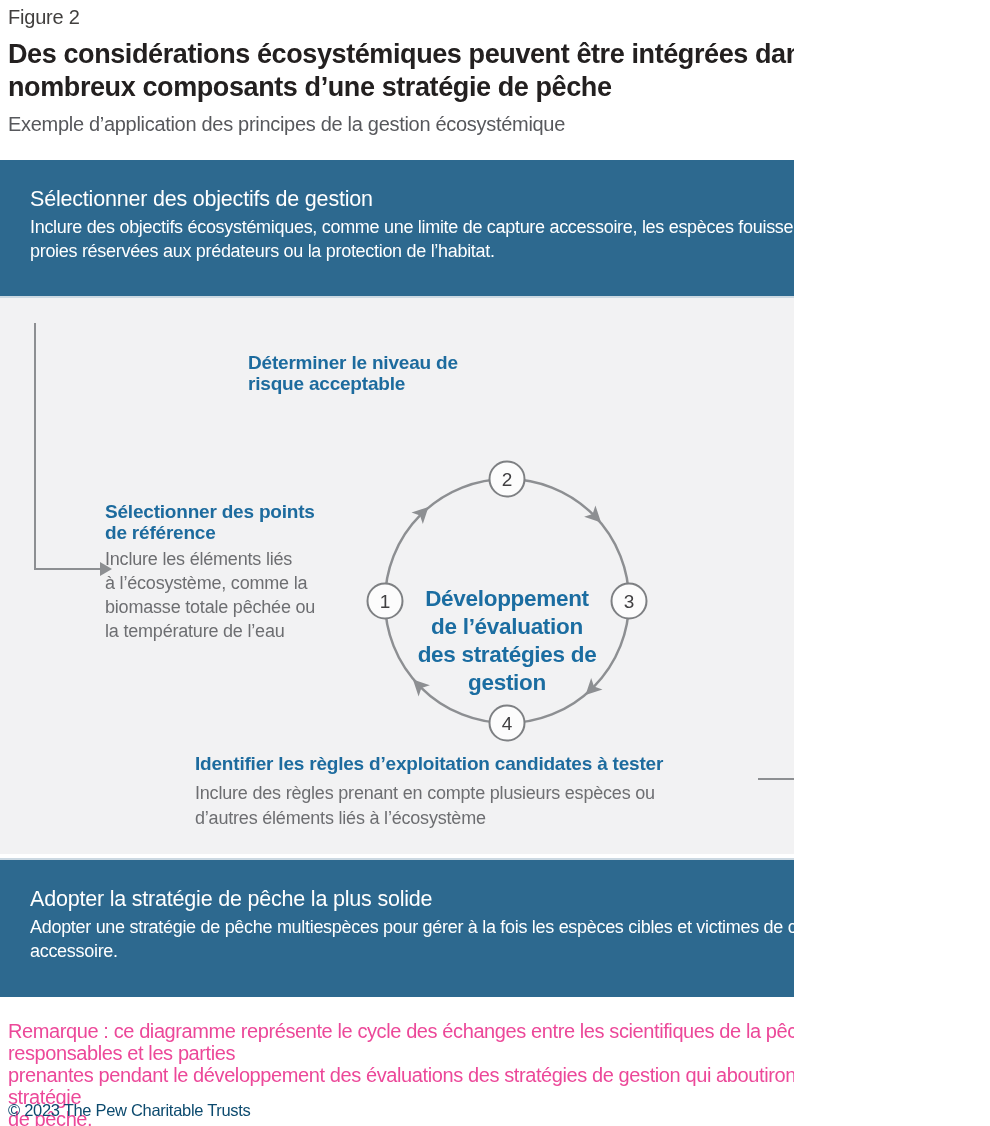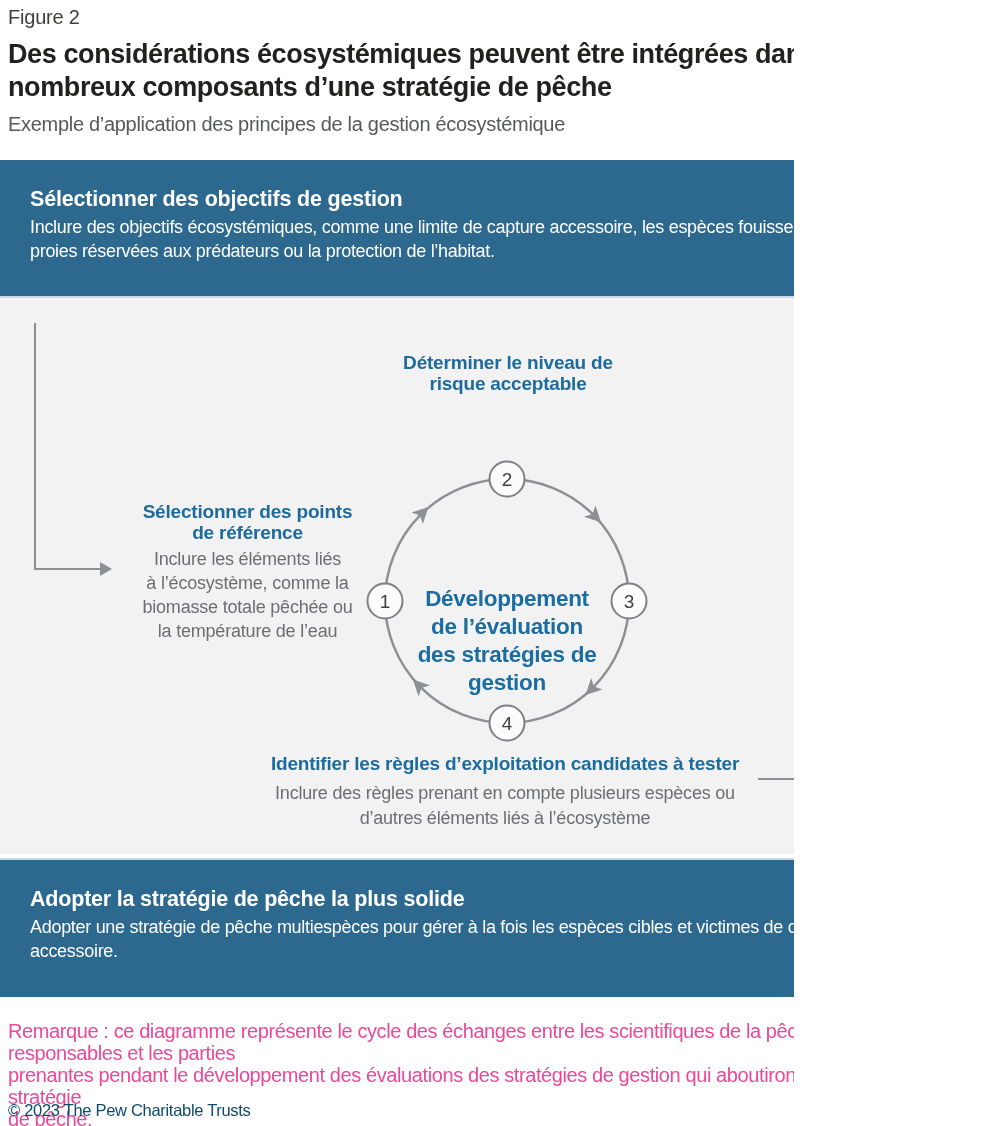--- a/index.html
+++ b/index.html
@@ -32,32 +32,32 @@
 
   
   .banner {
     position: absolute; left: 0; width: 990px;
     background: #2d698f; color: #ffffff;
     padding: 27px 30px 0 30px;
   }
   .banner-top { top: 160px; height: 138px; border-bottom: 2px solid #ccd9e2; }
   .banner-bottom { top: 858px; height: 139px; border-top: 2px solid #ccd9e2; }
   .banner h2 {
-    font-size: 21.5px; font-weight: bold; letter-spacing: -0.2px;
+    font-size: 21.5px; font-weight: normal; letter-spacing: -0.2px;
   }
   .banner p {
     margin-top: 3px; font-size: 18px; line-height: 24px; letter-spacing: -0.3px;
   }
 
   
   .diagram {
     position: absolute; left: 0; top: 298px; width: 990px; height: 556px;
     background: #f2f2f3;
   }
-  .step-block { position: absolute; text-align: center; }
+  .step-block { position: absolute; }
   .step-heading {
     font-size: 19px; font-weight: bold; color: #1d6b9e;
     line-height: 21px; letter-spacing: -0.2px;
   }
   .step-body {
     font-size: 18px; color: #6d6e71; letter-spacing: -0.2px;
   }
   .block-2 { left: 248px; top: 54px;  width: 520px; }
   .block-2 .step-body { margin-top: 5px;  line-height: 23px; }
   .block-1 { left: 105px; top: 203px; width: 285px; }

